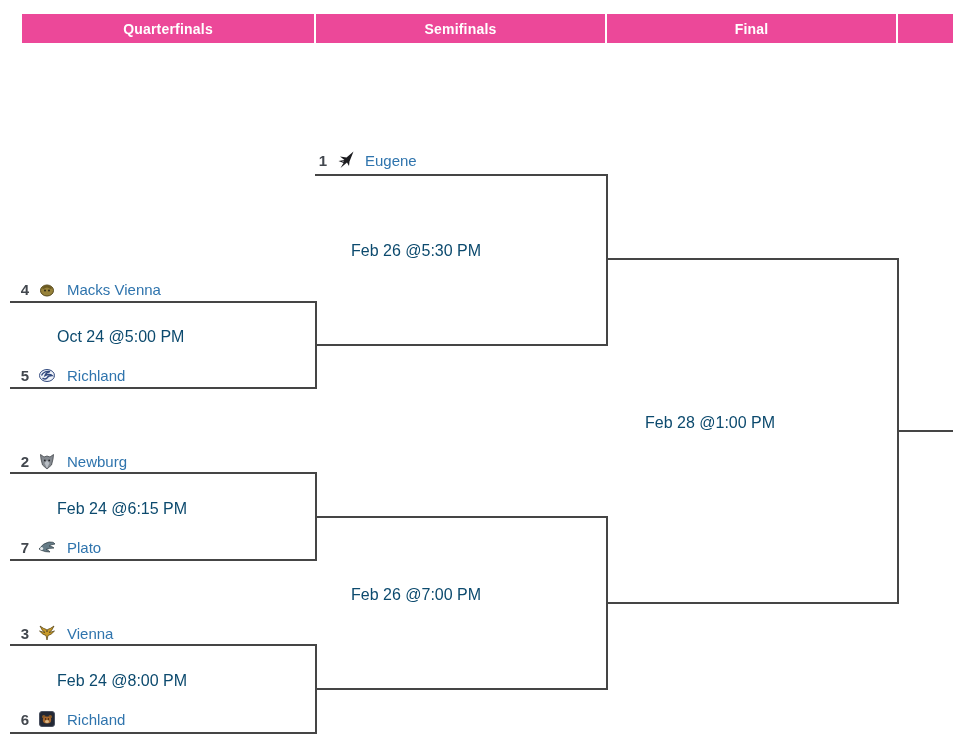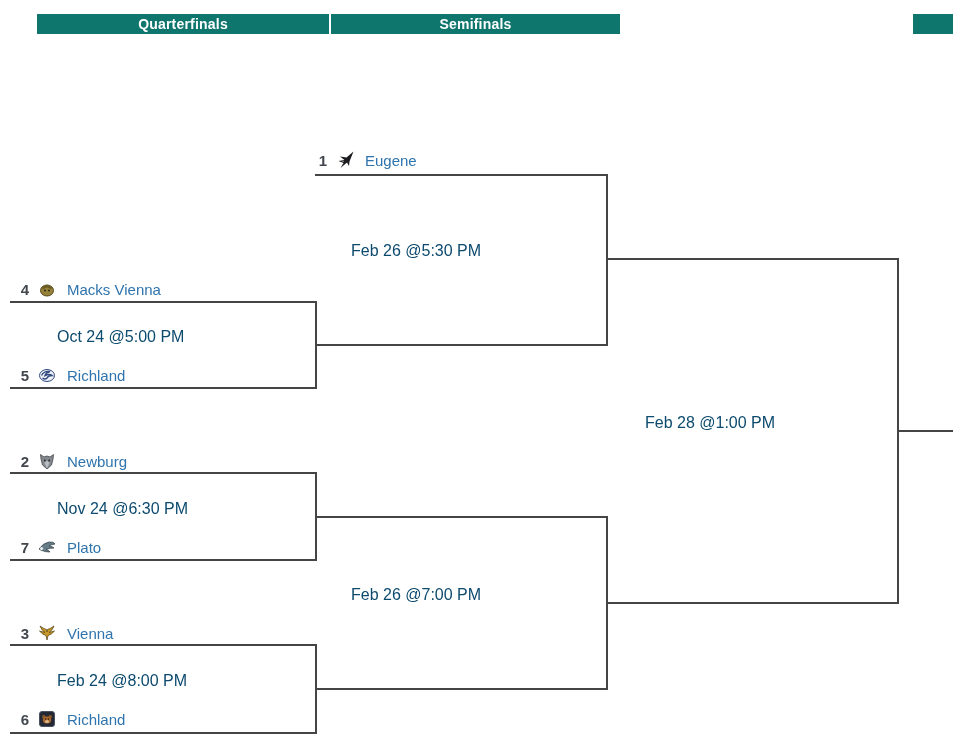--- a/index.html
+++ b/index.html
@@ -2,22 +2,22 @@
 <html><head>
 <meta charset="utf-8">
 <style>
   html,body{margin:0;padding:0;background:#ffffff;}
   #stage{
     position:relative;width:953px;height:756px;background:#ffffff;overflow:hidden;
     font-family:"Liberation Sans",sans-serif;
   }
   
   .round-seg{
-    position:absolute;top:14px;height:20px;background:#0f766e;
-    display:flex;align-items:center;justify-content:center;margin-left:15px;
+    position:absolute;top:14px;height:29px;background:#ec4899;
+    display:flex;align-items:center;justify-content:center;
   }
   .round-seg span{
     color:#ffffff;font-size:14px;font-weight:bold;letter-spacing:.2px;
   }
   
   .hline,.vline{position:absolute;background:#454545;}
   .hline{height:2px;}
   .vline{width:2px;}
   
   .team{
@@ -40,20 +40,23 @@
 </head>
 <body>
 
 <div id="stage">
 
   <div class="round-seg" style="left:22px;width:292px;">
     <span>Quarterfinals</span>
   </div>
   <div class="round-seg" style="left:316px;width:289px;text-align:right;">
     <span>Semifinals</span>
+  </div>
+  <div class="round-seg" style="left:607px;width:289px;">
+    <span>Final</span>
   </div>
   <div class="round-seg" style="left:898px;width:55px;"></div>
 
   <div class="hline" style="left:10px;top:301px;width:307px;"></div>
   <div class="hline" style="left:10px;top:387px;width:307px;"></div>
   <div class="hline" style="left:10px;top:472px;width:307px;"></div>
   <div class="hline" style="left:10px;top:559px;width:307px;"></div>
   <div class="hline" style="left:10px;top:644px;width:307px;"></div>
   <div class="hline" style="left:10px;top:732px;width:307px;"></div>
 
@@ -115,21 +118,21 @@
     <span class="logo">
       <svg viewBox="0 0 20 20" width="20" height="20">
           <path d="M10 18 L5.5 14 L4 8 L3.5 3.5 L7 6 L10 5 L13 6 L16.5 3.5 L16 8 L14.5 14 Z" fill="#84898f" stroke="#42464b" stroke-width="0.8"></path>
           <path d="M10 17.5 L7.5 12 L10 9.5 L12.5 12 Z" fill="#b9bec4"></path>
           <circle cx="7.8" cy="9.4" r="0.9" fill="#23262a"></circle>
           <circle cx="12.2" cy="9.4" r="0.9" fill="#23262a"></circle>
         </svg>
     </span>
     <a class="name">Newburg</a>
   </div>
-  <div class="mdate" style="left:57px;top:500px;">Nov 24 @6:30 PM</div>
+  <div class="mdate" style="left:57px;top:500px;">Feb 24 @6:15 PM</div>
   <div class="team" style="left:20px;top:536px;">
     <span class="seed">7</span>
     <span class="logo">
       <svg viewBox="0 0 20 20" width="20" height="20">
           <path d="M2 12 Q6 6 12 5 Q17 4.5 18 7 Q14 7.5 12 9 Q15 9 17 11 Q12 11 9 12.5 Q12 13 13 15 Q8 15 5 13.5 Q3.5 13 2 12 Z" fill="#667c87" stroke="#2f3c43" stroke-width="0.7"></path>
           <circle cx="4.6" cy="11.5" r="1.6" fill="#e8ecee"></circle>
         </svg>
     </span>
     <a class="name">Plato</a>
   </div>

